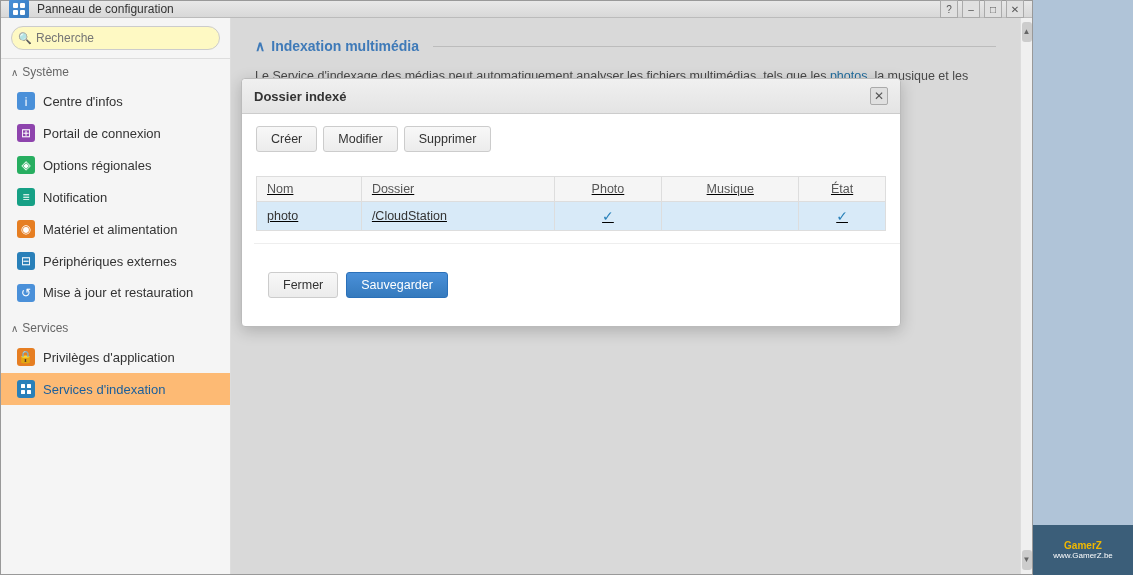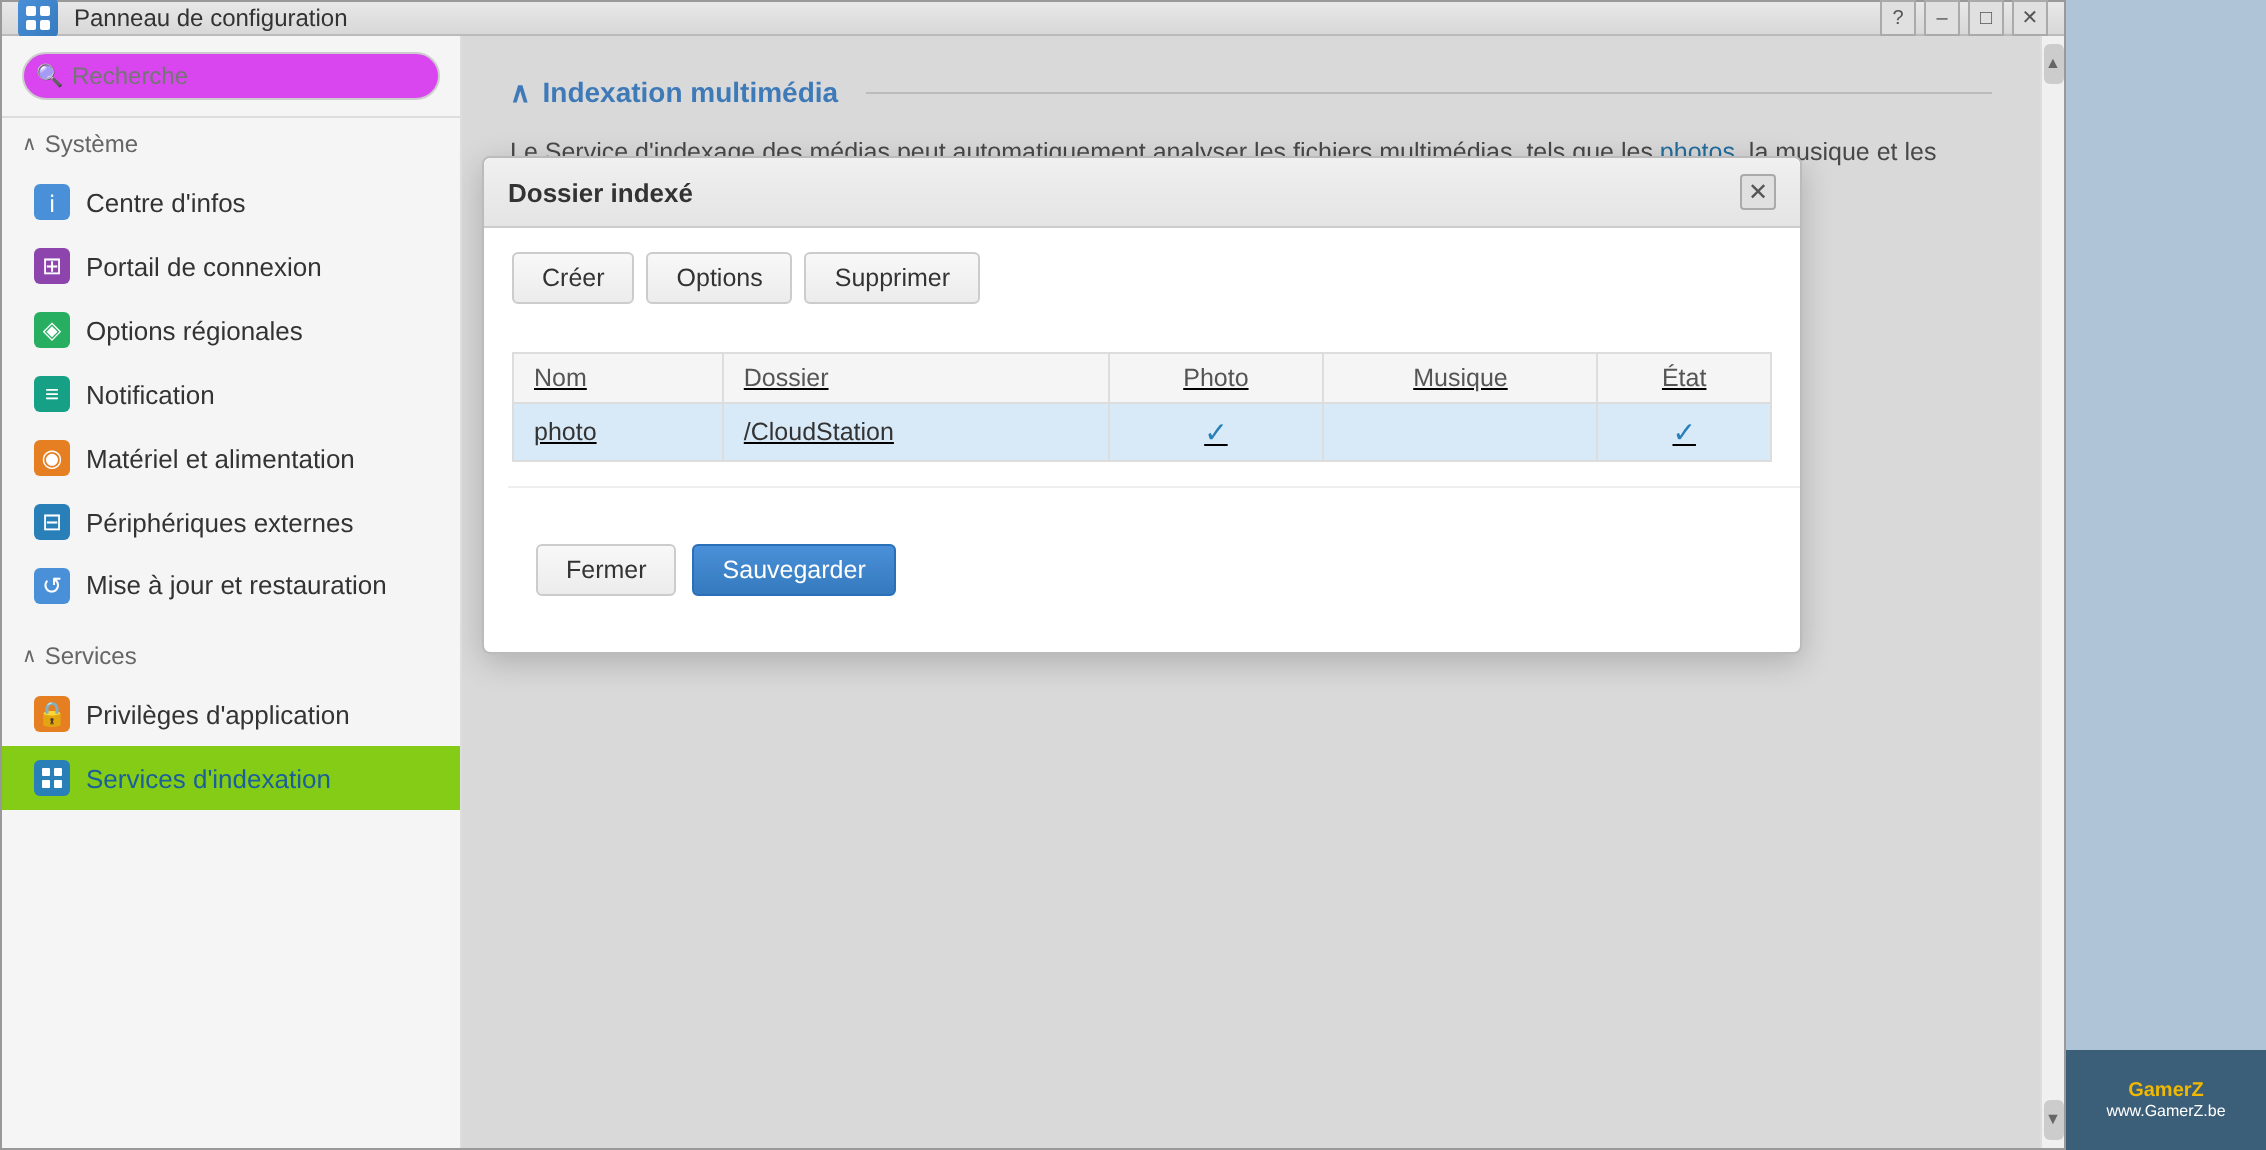--- a/index.html
+++ b/index.html
@@ -86,21 +86,21 @@
     .sidebar-search {
       padding: 8px 10px;
       border-bottom: 1px solid #ddd;
     }
     .sidebar-search input {
       width: 100%;
       padding: 4px 8px 4px 24px;
       border: 1px solid #ccc;
       border-radius: 12px;
       font-size: 12px;
-      background: #d946ef;
+      background: #fef9c3;
       outline: none;
     }
     .search-wrapper {
       position: relative;
     }
     .search-wrapper .search-icon-inner {
       position: absolute;
       left: 7px;
       top: 50%;
       transform: translateY(-50%);
@@ -124,21 +124,21 @@
     .sidebar-item {
       padding: 7px 10px 7px 16px;
       display: flex;
       align-items: center;
       gap: 8px;
       cursor: pointer;
       color: #333;
       font-size: 13px;
     }
     .sidebar-item.active {
-      background: #84cc16;
+      background: #fdba74;
       color: #1a5f9c;
     }
     .sidebar-item-icon {
       width: 18px;
       height: 18px;
       border-radius: 3px;
       display: flex;
       align-items: center;
       justify-content: center;
       font-size: 12px;
@@ -468,21 +468,21 @@
 
           <div class="dialog-header">
             <span class="dialog-title">Dossier indexé</span>
             <button class="dialog-close">✕</button>
           </div>
 
           <div class="dialog-body">
 
             <div class="dialog-toolbar">
               <button class="btn">Créer</button>
-              <button class="btn">Options</button>
+              <button class="btn">Modifier</button>
               <button class="btn">Supprimer</button>
             </div>
 
             <table class="data-table">
               <thead>
                 <tr>
                   <th>Nom</th>
                   <th>Dossier</th>
                   <th class="center">Photo</th>
                   <th class="center">Musique</th>

